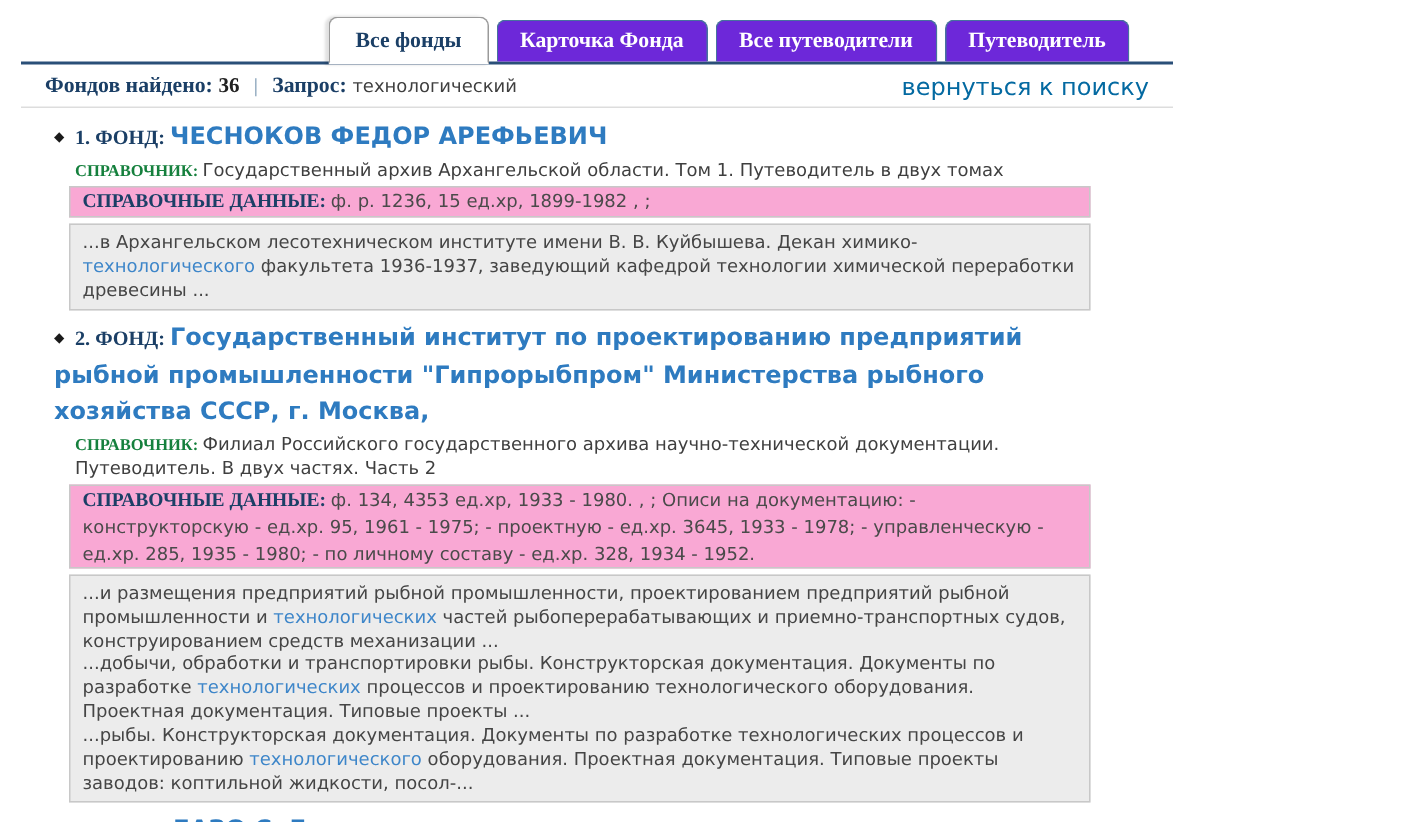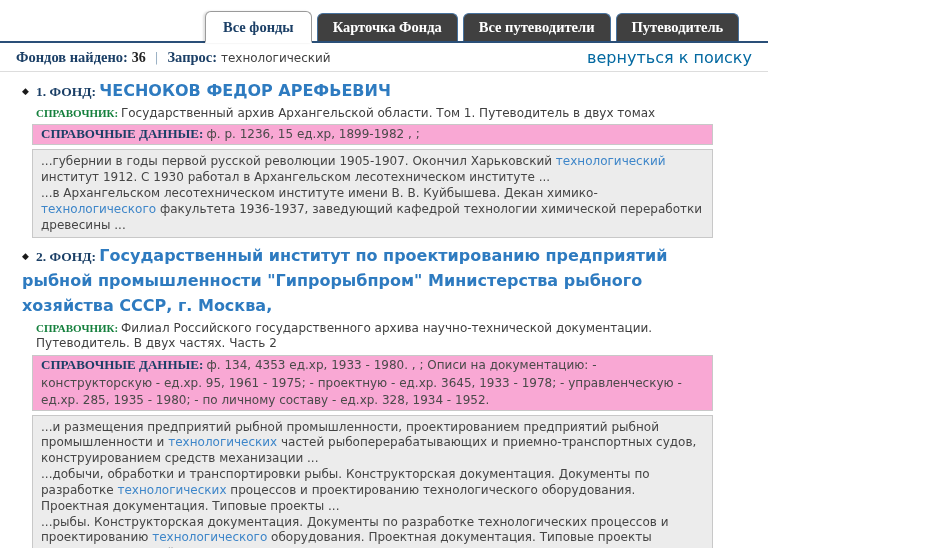--- a/index.html
+++ b/index.html
@@ -1,22 +1,22 @@
 <!DOCTYPE html>
 <html lang="ru"><head>
 <meta charset="utf-8">
 <style>
   html,body{margin:0;padding:0;background:#fff;}
   body{width:935px;height:548px;overflow:hidden;font-family:"DejaVu Sans",sans-serif;font-size:12px;color:#3f3f3f;}
-  .page{width:768px;height:548px;overflow:hidden;position:relative;background:#fff;}
+  .page{width:768px;height:548px;overflow:hidden;position:relative;background:#fff;margin-left:14px;}
 
   
   .tabs-row{display:flex;align-items:flex-end;gap:5px;padding-left:205px;margin-top:11px;border-bottom:2px solid #2a4f78;}
   .tab{font-family:"Liberation Serif",serif;font-weight:bold;font-size:14.5px;padding:5px 15px 5px;
-       background:#404040;color:#fff;border:1px solid #47729e;border-bottom:none;border-radius:6px 6px 0 0;cursor:pointer;white-space:nowrap;}
+       background:#6d28d9;color:#fff;border:1px solid #47729e;border-bottom:none;border-radius:6px 6px 0 0;cursor:pointer;white-space:nowrap;}
   .tab.active{background:#fff;color:#1b3f66;border:1px solid #9a9a9a;border-bottom:2px solid #fff;
        margin-bottom:-2px;padding:7px 17px 5px;box-shadow:-2px 0 2px rgba(0,0,0,.12);z-index:2;}
 
   
   .header-row{display:flex;justify-content:space-between;align-items:center;padding:5px 16px 4px;border-bottom:1px solid #ddd;text-align:right;}
   .hdr-left{white-space:nowrap;}
   .hdr-label{font-family:"Liberation Serif",serif;font-weight:bold;font-size:14.5px;color:#1b3f66;}
   .hdr-count{font-family:"Liberation Serif",serif;font-weight:bold;font-size:14px;color:#222;}
   .hdr-sep{color:#9ab0c4;margin:0 5px;}
   .hdr-query{font-size:12px;color:#3f3f3f;}
@@ -68,21 +68,20 @@
     <a class="back-link">вернуться к поиску</a>
   </div>
 
 
   <div class="results">
       <div class="result">
         <div class="r-title"><span class="bullet">◆</span><span class="r-label">1. </span><span class="r-label">ФОНД: </span><a class="fund-link" href="#">ЧЕСНОКОВ ФЕДОР АРЕФЬЕВИЧ</a></div>
         <div class="r-guide"><span class="g-label">СПРАВОЧНИК: </span><span class="g-text">Государственный архив Архангельской области. Том 1. Путеводитель в двух томах</span></div>
         <div class="refdata-box"><span class="rd-label">СПРАВОЧНЫЕ ДАННЫЕ: </span><span class="rd-text">ф. р. 1236, 15 ед.хр, 1899-1982 , ;</span></div>
         <div class="snippet-box">
-          <p><span>...губернии в годы первой русской революции 1905-1907. Окончил Харьковский </span><span class="hl">технологический</span><span> институт 1912. С 1930 работал в Архангельском лесотехническом институте ...</span></p>
           <p><span>...в Архангельском лесотехническом институте имени В. В. Куйбышева. Декан химико-</span><span class="hl">технологического</span><span> факультета 1936-1937, заведующий кафедрой технологии химической переработки древесины ...</span></p>
         </div>
       </div>
       <div class="result">
         <div class="r-title"><span class="bullet">◆</span><span class="r-label">2. </span><span class="r-label">ФОНД: </span><a class="fund-link" href="#">Государственный институт по проектированию предприятий рыбной промышленности "Гипрорыбпром" Министерства рыбного хозяйства СССР, г. Москва,</a></div>
         <div class="r-guide"><span class="g-label">СПРАВОЧНИК: </span><span class="g-text">Филиал Российского государственного архива научно-технической документации. Путеводитель. В двух частях. Часть 2</span></div>
         <div class="refdata-box"><span class="rd-label">СПРАВОЧНЫЕ ДАННЫЕ: </span><span class="rd-text">ф. 134, 4353 ед.хр, 1933 - 1980. , ; Описи на документацию: - конструкторскую - ед.хр. 95, 1961 - 1975; - проектную - ед.хр. 3645, 1933 - 1978; - управленческую - ед.хр. 285, 1935 - 1980; - по личному составу - ед.хр. 328, 1934 - 1952.</span></div>
         <div class="snippet-box">
           <p><span>...и размещения предприятий рыбной промышленности, проектированием предприятий рыбной промышленности и </span><span class="hl">технологических</span><span> частей рыбоперерабатывающих и приемно-транспортных судов, конструированием средств механизации ...</span></p>
           <p><span>...добычи, обработки и транспортировки рыбы. Конструкторская документация. Документы по разработке </span><span class="hl">технологических</span><span> процессов и проектированию технологического оборудования. Проектная документация. Типовые проекты ...</span></p>

